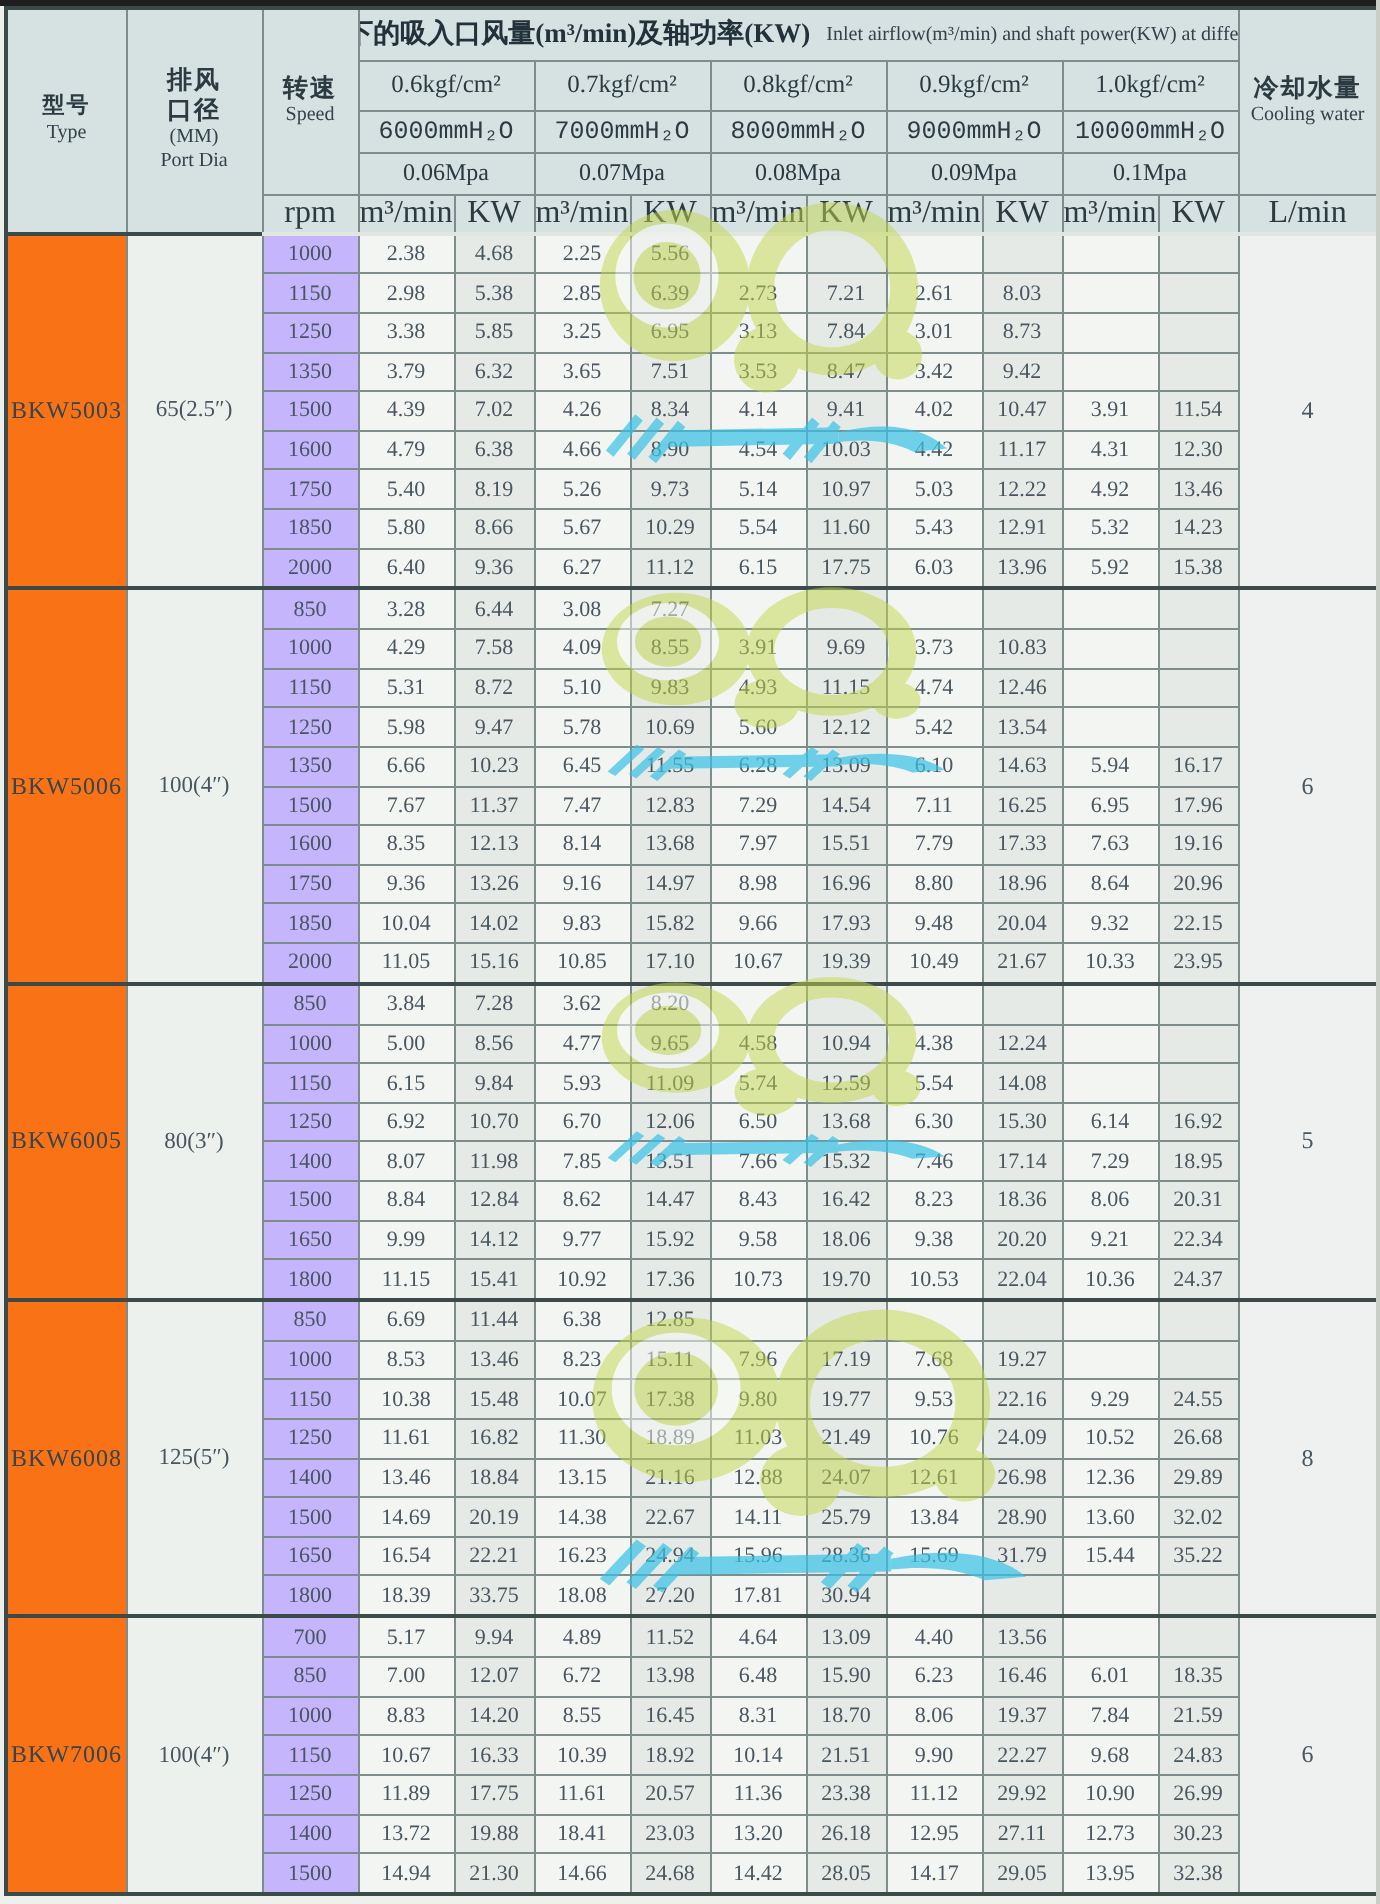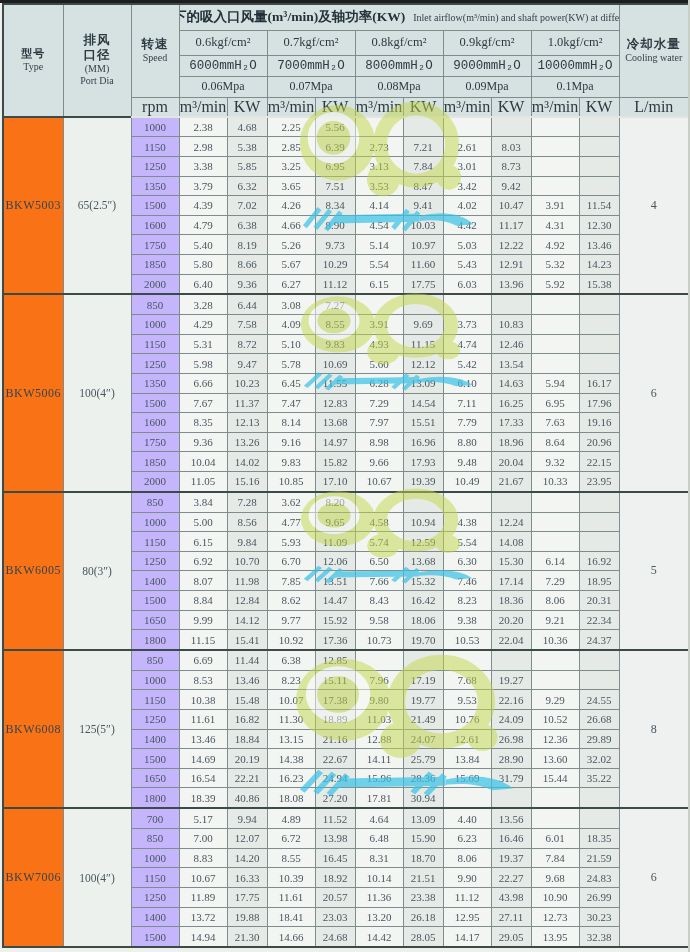--- a/index.html
+++ b/index.html
@@ -572,21 +572,21 @@
           <td class="m3">15.96</td>
           <td class="kw">28.36</td>
           <td class="m3">15.69</td>
           <td class="kw">31.79</td>
           <td class="m3">15.44</td>
           <td class="kw">35.22</td>
         </tr>
         <tr>
           <td class="rpm">1800</td>
           <td class="m3">18.39</td>
-          <td class="kw">40.86</td>
+          <td class="kw">33.75</td>
           <td class="m3">18.08</td>
           <td class="kw">27.20</td>
           <td class="m3">17.81</td>
           <td class="kw">30.94</td>
           <td class="m3"></td>
           <td class="kw"></td>
           <td class="m3"></td>
           <td class="kw"></td>
         </tr>
         <tr class="block-start">
@@ -646,21 +646,21 @@
         </tr>
         <tr>
           <td class="rpm">1250</td>
           <td class="m3">11.89</td>
           <td class="kw">17.75</td>
           <td class="m3">11.61</td>
           <td class="kw">20.57</td>
           <td class="m3">11.36</td>
           <td class="kw">23.38</td>
           <td class="m3">11.12</td>
-          <td class="kw">43.98</td>
+          <td class="kw">29.92</td>
           <td class="m3">10.90</td>
           <td class="kw">26.99</td>
         </tr>
         <tr>
           <td class="rpm">1400</td>
           <td class="m3">13.72</td>
           <td class="kw">19.88</td>
           <td class="m3">18.41</td>
           <td class="kw">23.03</td>
           <td class="m3">13.20</td>

